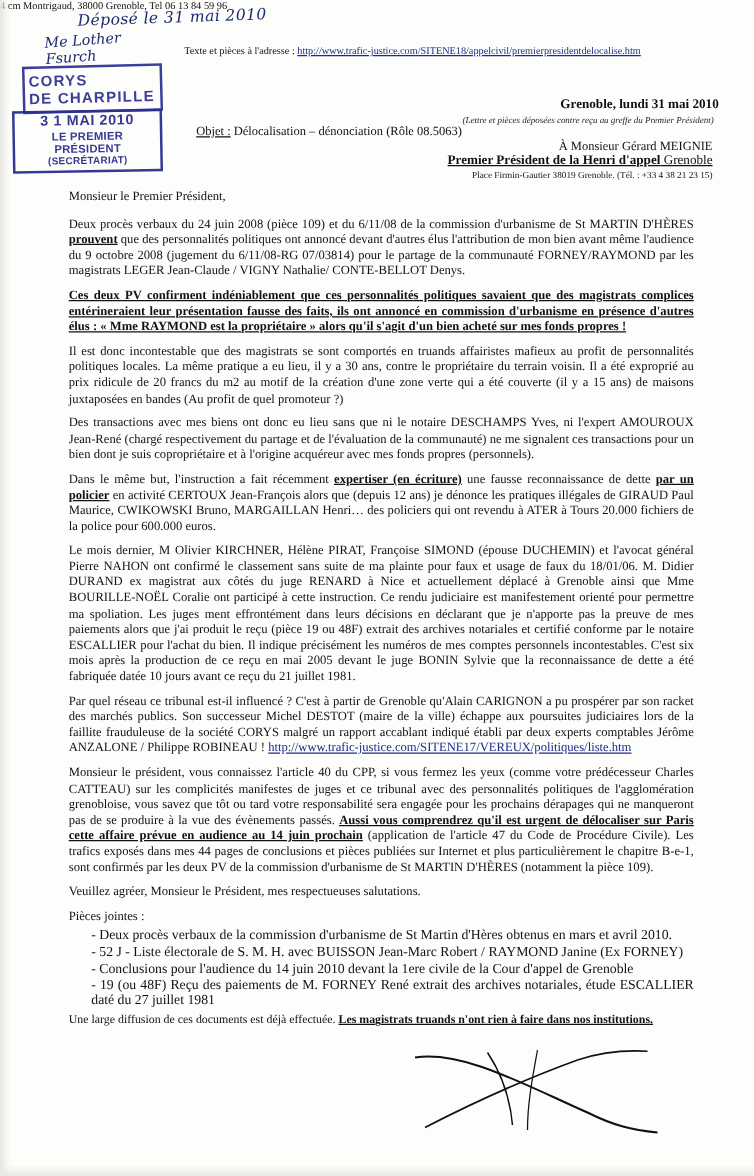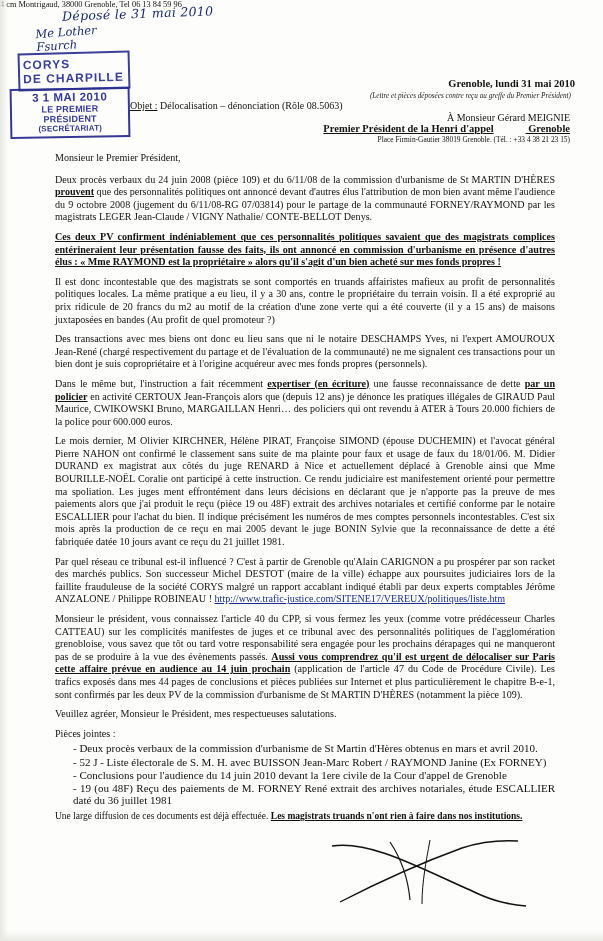--- a/index.html
+++ b/index.html
@@ -128,38 +128,37 @@
     font-style: italic;
     color: #222;
     white-space: nowrap;
   }
   #objet {
     position: absolute;
     left: 130px; top: 100px;
     font-size: 10px;
     font-family: "Liberation Serif", serif;
   }
-  #objet .lbl { text-decoration: underline; }
+  #objet .lbl { text-decoration: underline; padding-left: 27px; }
   #recipient {
     position: absolute;
     left: 300px; top: 112px;
     width: 270px;
     font-size: 10px;
     text-align: right;
   }
   #recipient .r1 { }
   #recipient .r2 {
     font-weight: bold;
     text-decoration: underline;
     font-size: 10.5px;
   }
   #recipient .r2 .plain {
-    font-weight: bold;
+    font-weight: normal;
     text-decoration: none;
-    padding-left: 32px;
   }
   #recipient .r3 {
     font-size: 7.4px;
     margin-top: 1px;
   }
   
   #body {
     position: absolute;
     left: 55px; top: 152px;
     width: 500px;
@@ -211,20 +210,23 @@
 
   <div id="edge-left"></div>
   <div id="edge-bottom"></div>
 
   <div class="handwriting" id="hw-depose">Déposé le 31 mai 2010</div>
   <div class="handwriting" id="hw-lettre">
     <div>Me Lother</div>
     <div>Fsurch</div>
   </div>
 
+  <div id="topline">
+    <span>Texte et pièces à l'adresse : </span><span class="url">http://www.trafic-justice.com/SITENE18/appelcivil/premierpresidentdelocalise.htm</span>
+  </div>
 
   <div class="stamp" id="stamp-corys">
     <div class="l1">CORYS</div>
     <div class="l2">DE CHARPILLE</div>
   </div>
   <div id="stamp-addr">4 cm Montrigaud, 38000 Grenoble, Tel 06 13 84 59 96</div>
 
   <div class="stamp" id="stamp-pc">
     <div class="d">3 1 MAI 2010</div>
     <div class="n">LE PREMIER PRÉSIDENT</div>
@@ -264,21 +266,21 @@
 
     <p><span>Monsieur le président, vous connaissez l'article 40 du CPP, si vous fermez les yeux (comme votre prédécesseur Charles CATTEAU) sur les complicités manifestes de juges et ce tribunal avec des personnalités politiques de l'agglomération grenobloise, vous savez que tôt ou tard votre responsabilité sera engagée pour les prochains dérapages qui ne manqueront pas de se produire à la vue des évènements passés. </span><span class="bu">Aussi vous comprendrez qu'il est urgent de délocaliser sur Paris cette affaire prévue en audience au 14 juin prochain</span><span> (application de l'article 47 du Code de Procédure Civile). Les trafics exposés dans mes 44 pages de conclusions et pièces publiées sur Internet et plus particulièrement le chapitre B-e-1, sont confirmés par les deux PV de la commission d'urbanisme de St MARTIN D'HÈRES (notamment la pièce 109).</span></p>
 
     <p>Veuillez agréer, Monsieur le Président, mes respectueuses salutations.</p>
 
     <div id="pj-title">Pièces jointes :</div>
     <ul id="pj-list">
       <li>Deux procès verbaux de la commission d'urbanisme de St Martin d'Hères obtenus en mars et avril 2010.</li>
       <li>52 J - Liste électorale de S. M. H. avec BUISSON Jean-Marc Robert / RAYMOND Janine (Ex FORNEY)</li>
       <li>Conclusions pour l'audience du 14 juin 2010 devant la 1ere civile de la Cour d'appel de Grenoble</li>
-      <li>19 (ou 48F) Reçu des paiements de M. FORNEY René extrait des archives notariales, étude ESCALLIER daté du 36 juillet 1981</li>
+      <li>19 (ou 48F) Reçu des paiements de M. FORNEY René extrait des archives notariales, étude ESCALLIER daté du 27 juillet 1981</li>
     </ul>
 
     <div id="final"><span>Une large diffusion de ces documents est déjà effectuée. </span><span class="bu">Les magistrats truands n'ont rien à faire dans nos institutions.</span></div>
   </div>
 
   <svg id="signature" viewBox="0 0 200 70">
     <path d="M2 8 C40 2 90 30 140 52 C160 62 175 66 196 68" stroke="#111" stroke-width="1.6" fill="none"></path>
     <path d="M10 64 C45 46 88 26 132 10 C150 4 170 2 188 3" stroke="#111" stroke-width="1.4" fill="none"></path>
     <path d="M60 4 C72 22 78 40 80 62" stroke="#111" stroke-width="1.2" fill="none"></path>
     <path d="M100 2 C96 24 92 44 92 66" stroke="#111" stroke-width="1" fill="none"></path>

